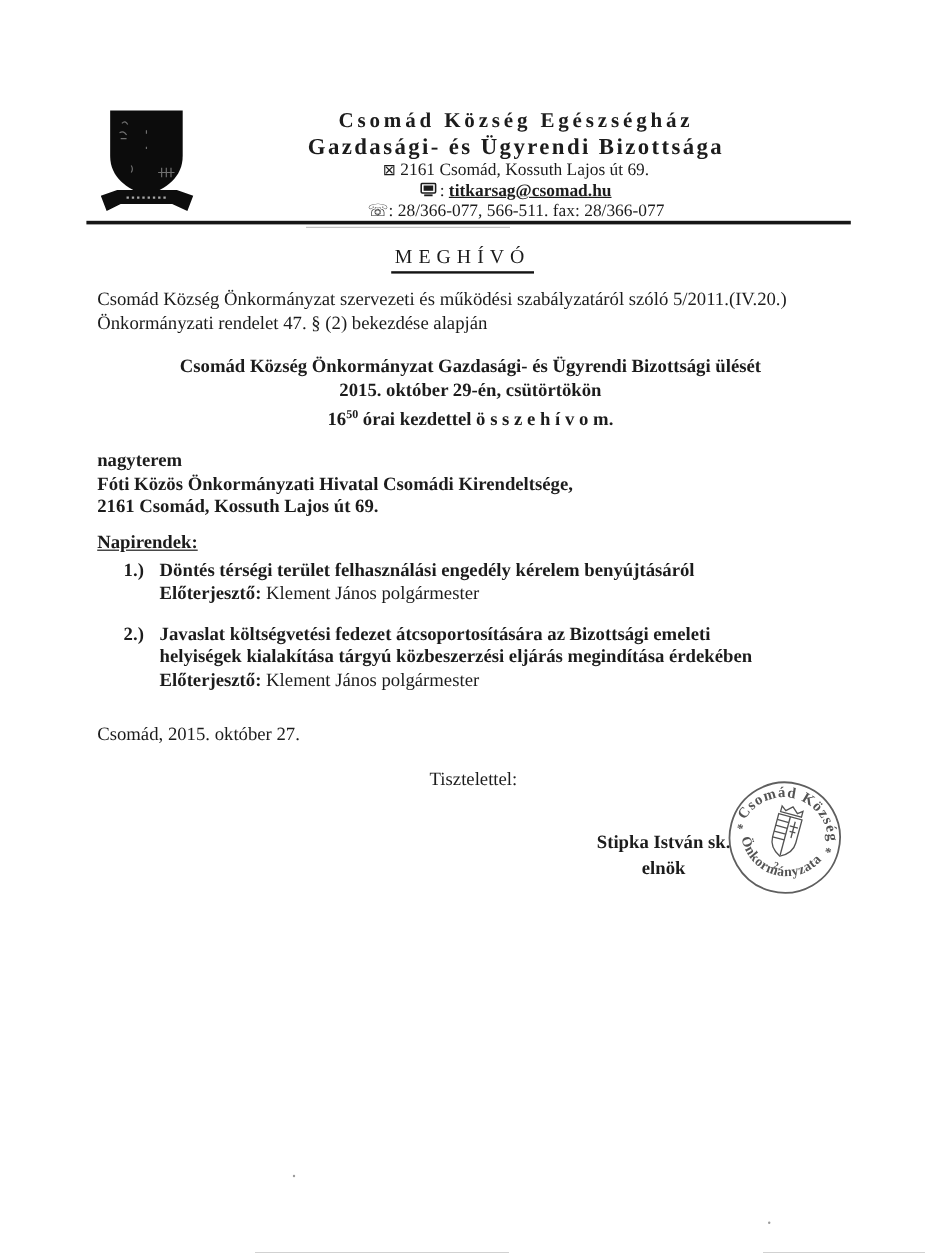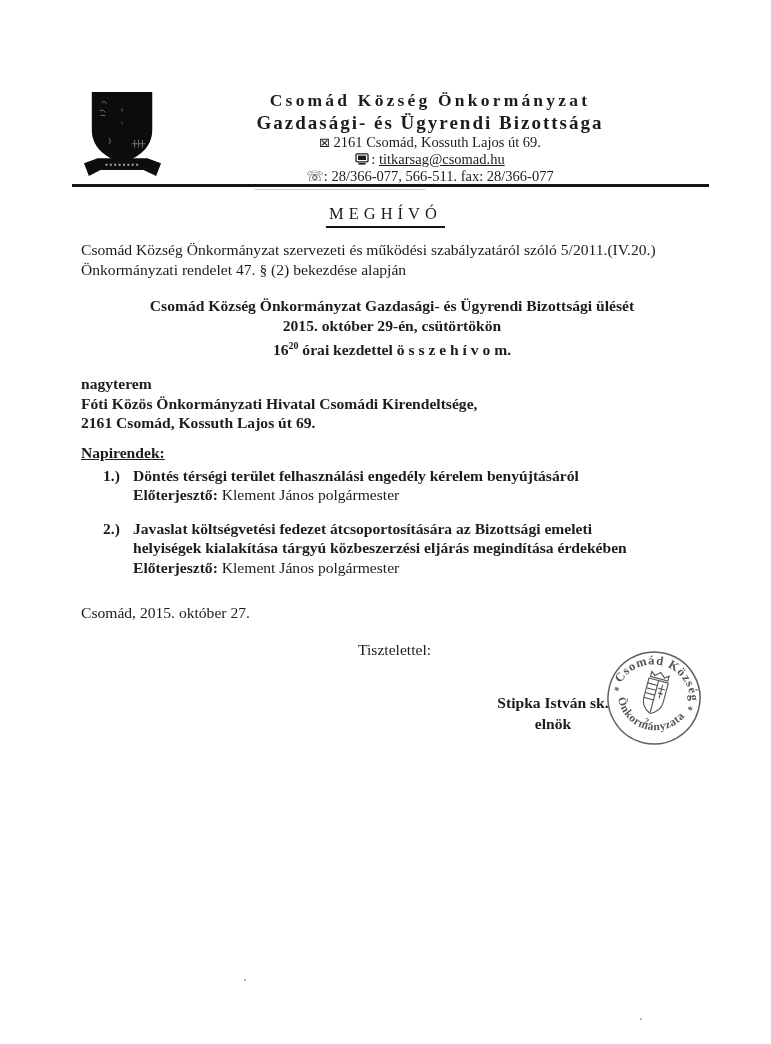--- a/index.html
+++ b/index.html
@@ -12,21 +12,21 @@
   .nowrap{white-space:nowrap;}
 
   
   .logo{position:absolute;left:84px;top:89px;width:78px;height:88px;}
   .head-text{position:absolute;left:170px;top:90px;width:520px;text-align:center;}
   .org1{font-size:17.5px;font-weight:bold;letter-spacing:3.2px;line-height:21px;white-space:nowrap;}
   .org2{font-size:19px;font-weight:bold;letter-spacing:2px;line-height:23px;white-space:nowrap;}
   .addr-line{font-size:14.5px;line-height:16.4px;white-space:nowrap;}
   .icon-glyph{font-family:"DejaVu Sans",sans-serif;font-size:13px;}
   .phone-glyph{font-family:"DejaVu Sans",sans-serif;font-size:14px;}
-  .email-link{text-decoration:underline;}
+  .email-link{text-decoration:underline;font-weight:bold;}
   .pc-icon{display:inline-block;vertical-align:-1px;margin-right:1px;}
   .divider{position:absolute;left:72px;top:184px;width:637px;height:3px;background:#161616;}
   .divider-echo{position:absolute;left:255px;top:189px;width:170px;height:1px;background:#9a9a9a;opacity:.6;}
 
   
   .doc-title-wrap{position:absolute;left:0;top:204px;width:771px;text-align:center;}
   .doc-title{display:inline-block;font-size:16.5px;font-weight:normal;letter-spacing:5px;
     border-bottom:2.5px solid #141414;padding:0 3px 2px 3px;}
 
   
@@ -77,21 +77,21 @@
       <path d="M18,14 q3,-3 5,1 M16,22 q4,-2 6,2 M17,27 h5"></path>
       <path d="M39,20 v3 M39,34 v2"></path>
       <path d="M52,52 v8 M56,52 v8 M60,52 v8 M49,56 h14"></path>
       <path d="M26,50 q2,3 0,6"></path>
     </g>
     <path d="M0,76 L14,71 L65,71 L79,76 L74,89 L61,83 L17,83 L5,89 Z" fill="#0d0d0d"></path>
     <path d="M22,77.5 h34" stroke="#a8a8a8" stroke-width="2" stroke-dasharray="2,2.5" fill="none"></path>
   </svg>
 
   <div class="head-text">
-    <div class="org1">Csomád Község Önkormányzat</div>
+    <div class="org1">Csomád Község Egészségház</div>
     <div class="org2">Gazdasági- és Ügyrendi Bizottsága</div>
     <div class="addr-line"><span class="icon-glyph">⊠</span> <span>2161 Csomád, Kossuth Lajos út 69.</span></div>
     <div class="addr-line"><svg class="pc-icon" width="15" height="12" viewBox="0 0 15 12">
           <rect x="1" y="0.8" width="12" height="8" rx="1" fill="none" stroke="#1c1c1c" stroke-width="1.3"></rect>
           <rect x="3" y="2.6" width="8" height="4.4" fill="#1c1c1c"></rect>
           <rect x="3.5" y="10" width="7" height="1.6" fill="#1c1c1c"></rect>
         </svg><span>:</span> <span class="email-link">titkarsag@csomad.hu</span></div>
     <div class="addr-line"><span class="phone-glyph">☏</span><span>: 28/366-077, 566-511. fax: 28/366-077</span></div>
   </div>
 
@@ -103,21 +103,21 @@
   </div>
 
   <div class="intro">
     <div class="nowrap">Csomád Község Önkormányzat szervezeti és működési szabályzatáról szóló 5/2011.(IV.20.)</div>
     <div class="nowrap">Önkormányzati rendelet 47. § (2) bekezdése alapján</div>
   </div>
 
   <div class="convoke">
     <div class="nowrap">Csomád Község Önkormányzat Gazdasági- és Ügyrendi Bizottsági ülését</div>
     <div class="nowrap">2015. október 29-én, csütörtökön</div>
-    <div class="nowrap"><span>16</span><sup>20</sup><span> órai kezdettel ö s s z e h í v o m.</span></div>
+    <div class="nowrap"><span>16</span><sup>50</sup><span> órai kezdettel ö s s z e h í v o m.</span></div>
   </div>
 
   <div class="venue">
     <div class="venue-lines">
       <div class="nowrap">nagyterem</div>
       <div class="nowrap">Fóti Közös Önkormányzati Hivatal Csomádi Kirendeltsége,</div>
       <div class="nowrap">2161 Csomád, Kossuth Lajos út 69.</div>
     </div>
   </div>
 

